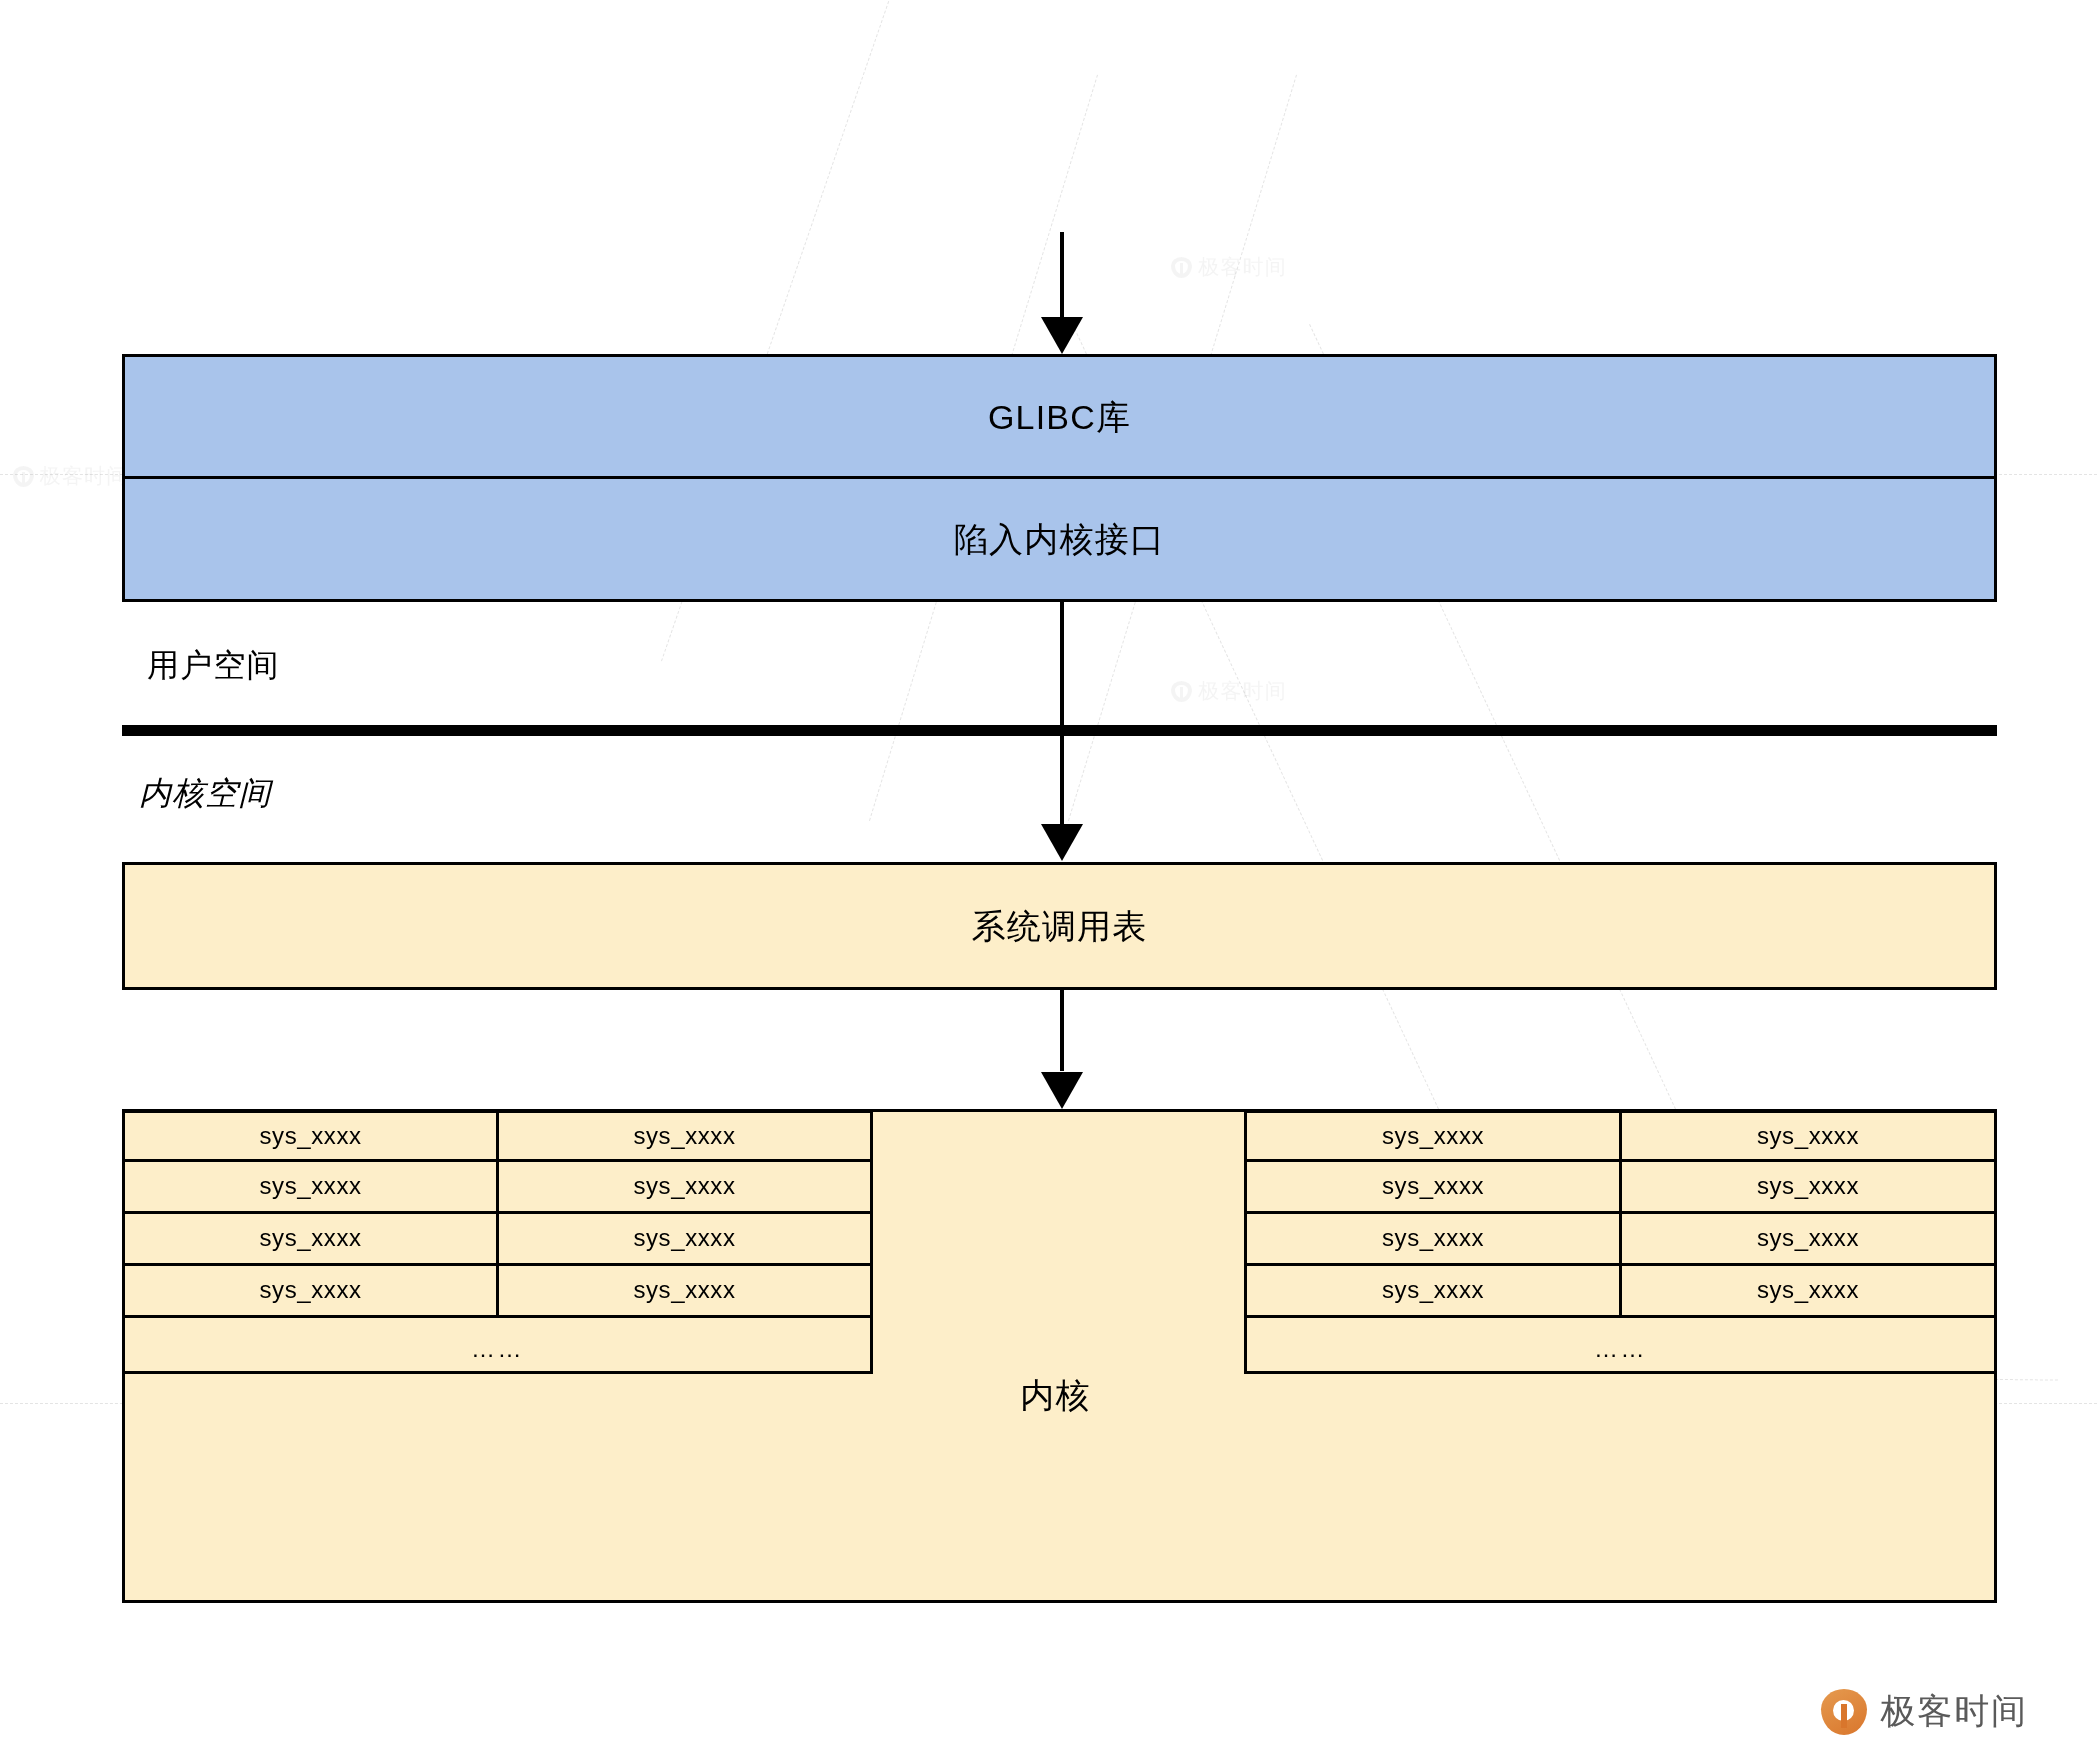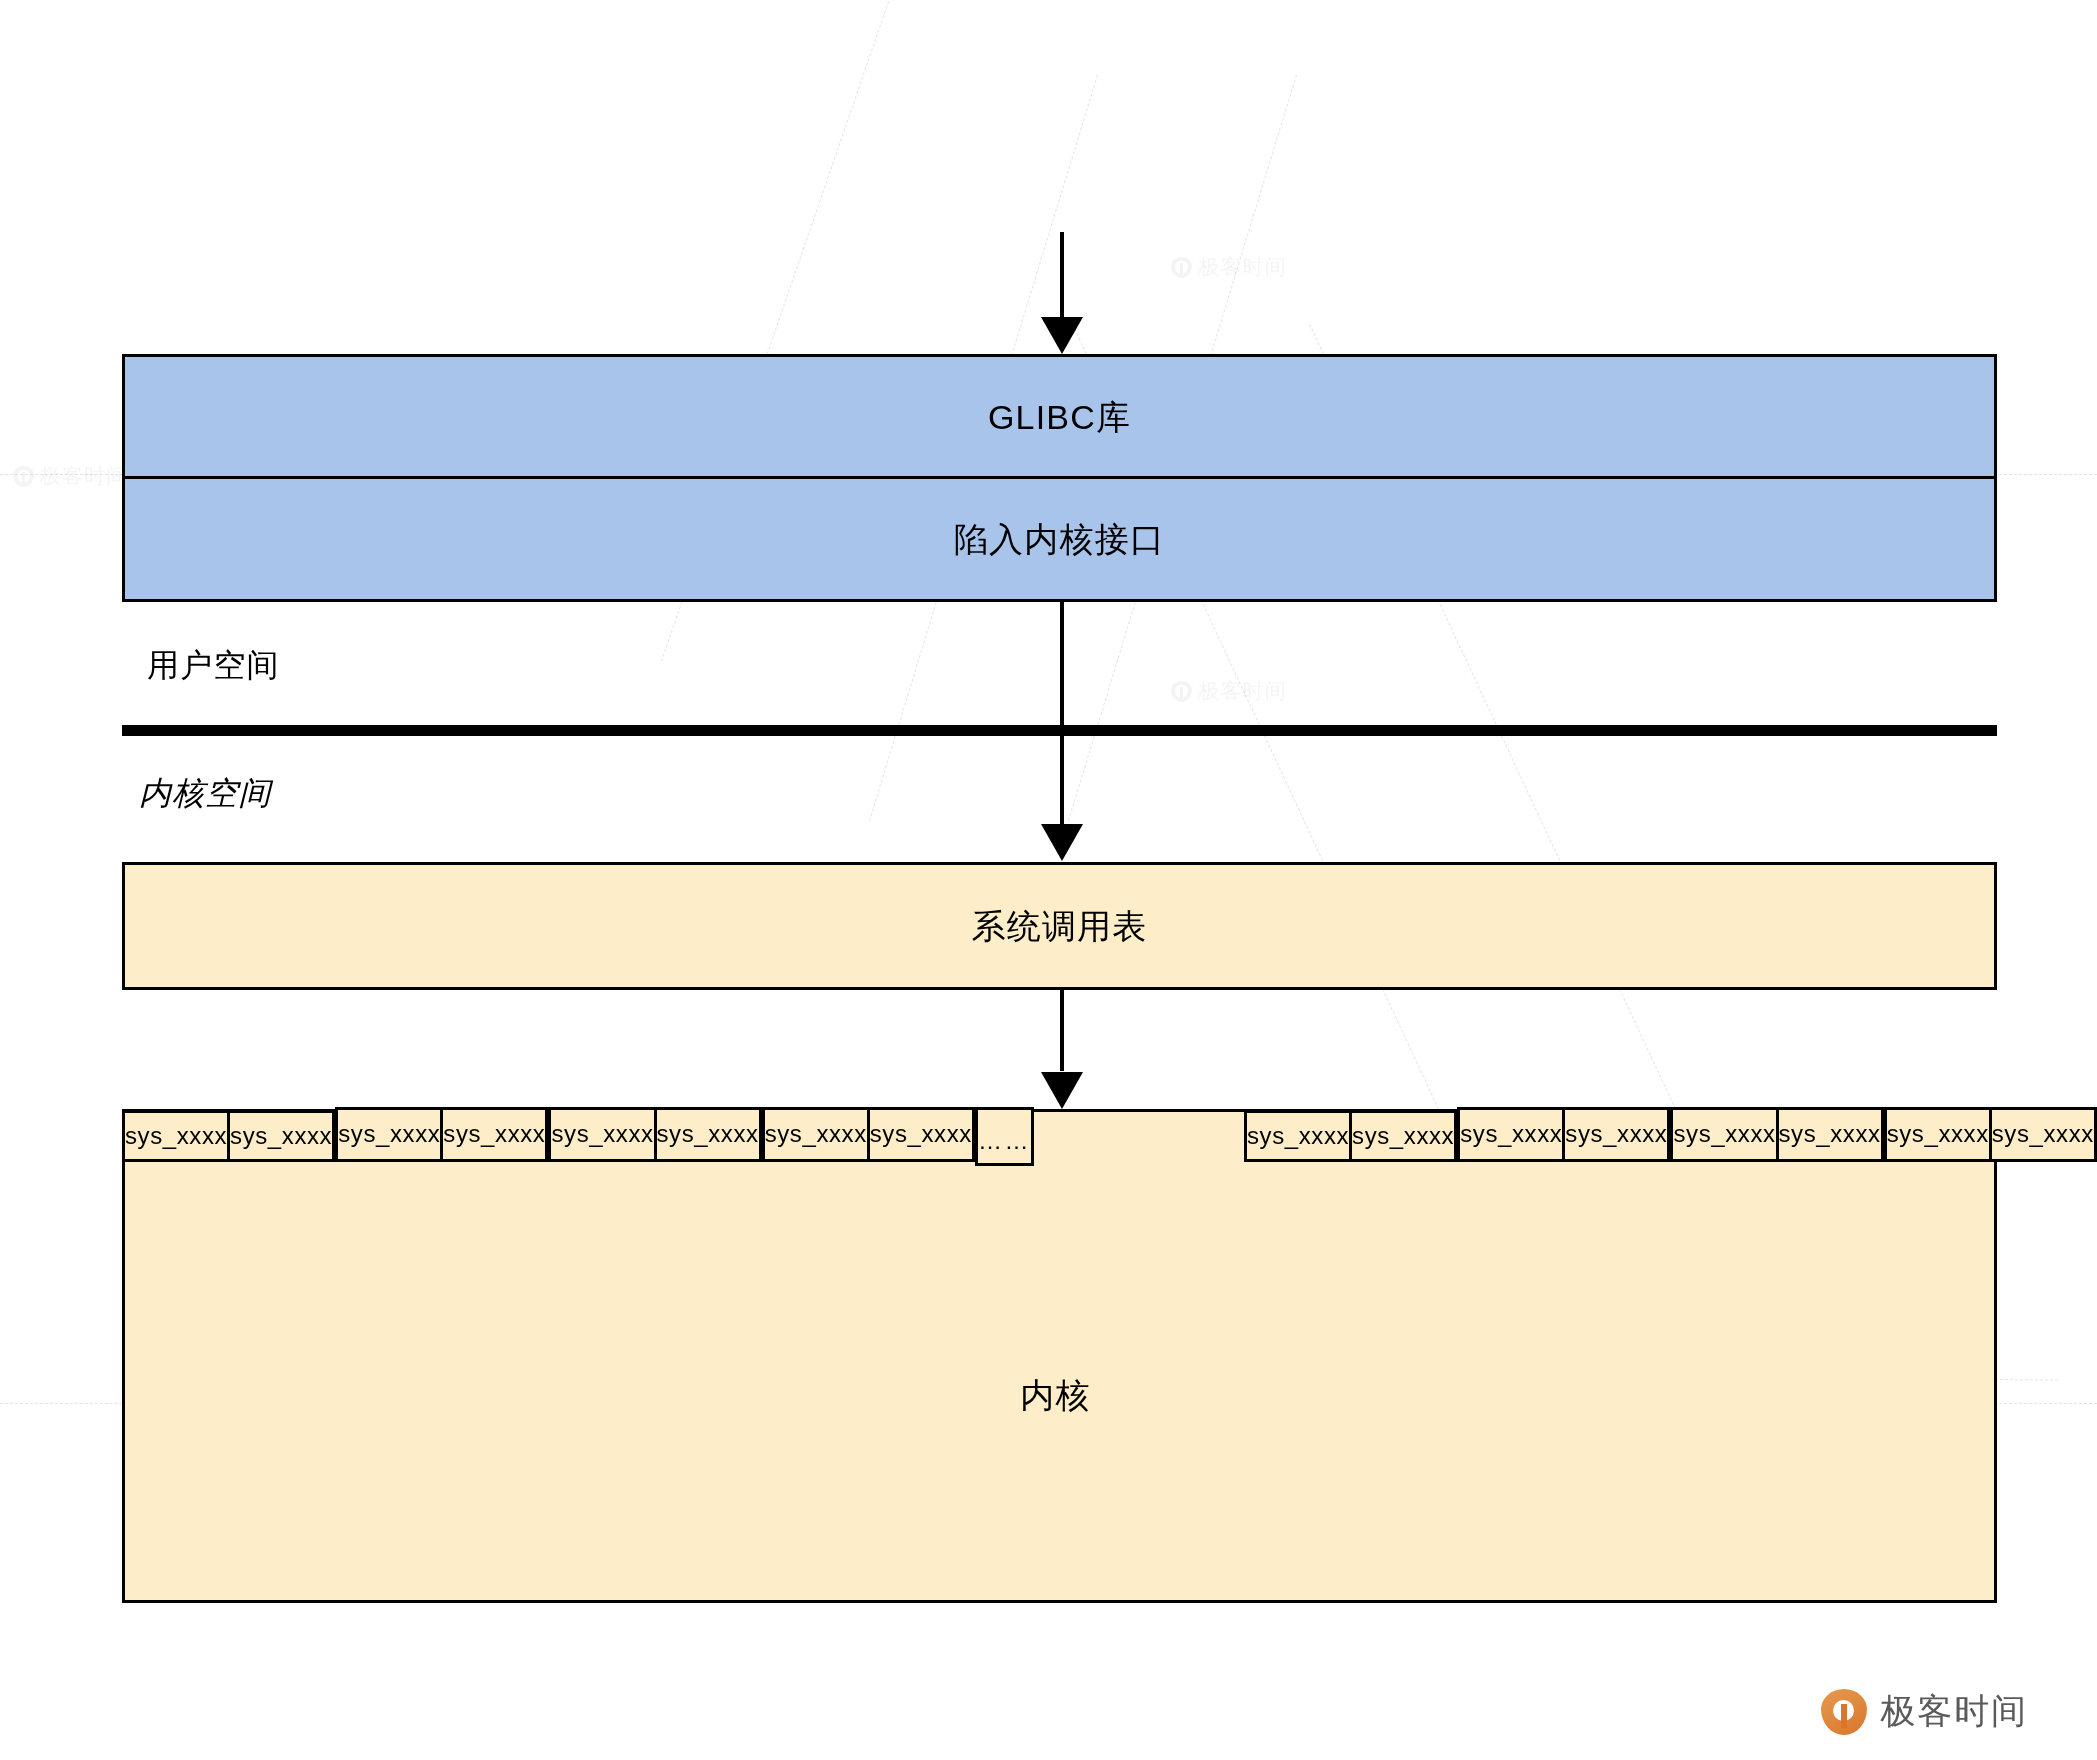--- a/index.html
+++ b/index.html
@@ -117,21 +117,21 @@
     left: 0; right: 8px; top: 261px;
     text-align: center;
     font-size: 34px; color: #000000; letter-spacing: 1.2px;
     z-index: 4;
   }
 
   .sys-grid {
     position: absolute;
     top: 1110px; height: 291px;
     z-index: 3;
-    display: flex; flex-direction: row;
+    display: flex; flex-direction: column;
   }
   #sys-grid-left  { left: 122px;  width: 751px; }
   #sys-grid-right { left: 1244px; width: 753px; }
 
   .sys-row { display: flex; flex: 0 0 auto; height: 52px; }
   .sys-cell {
     flex: 1 1 50%;
     background: #fdeec9;
     border: 3.1px solid #000000;
     margin-top: -3.1px; margin-left: -3.1px;

